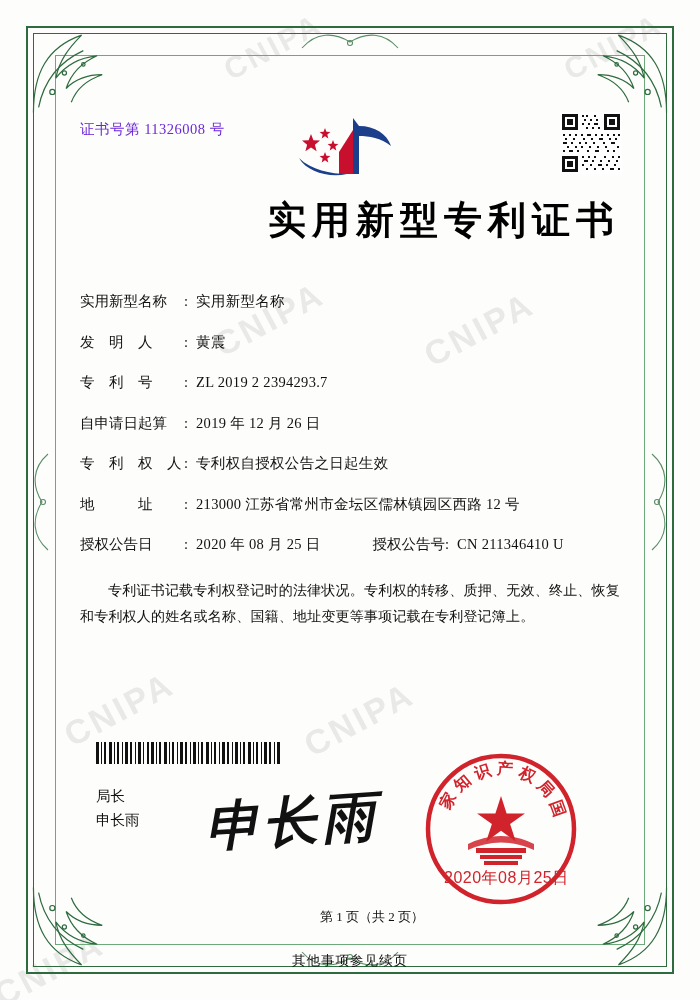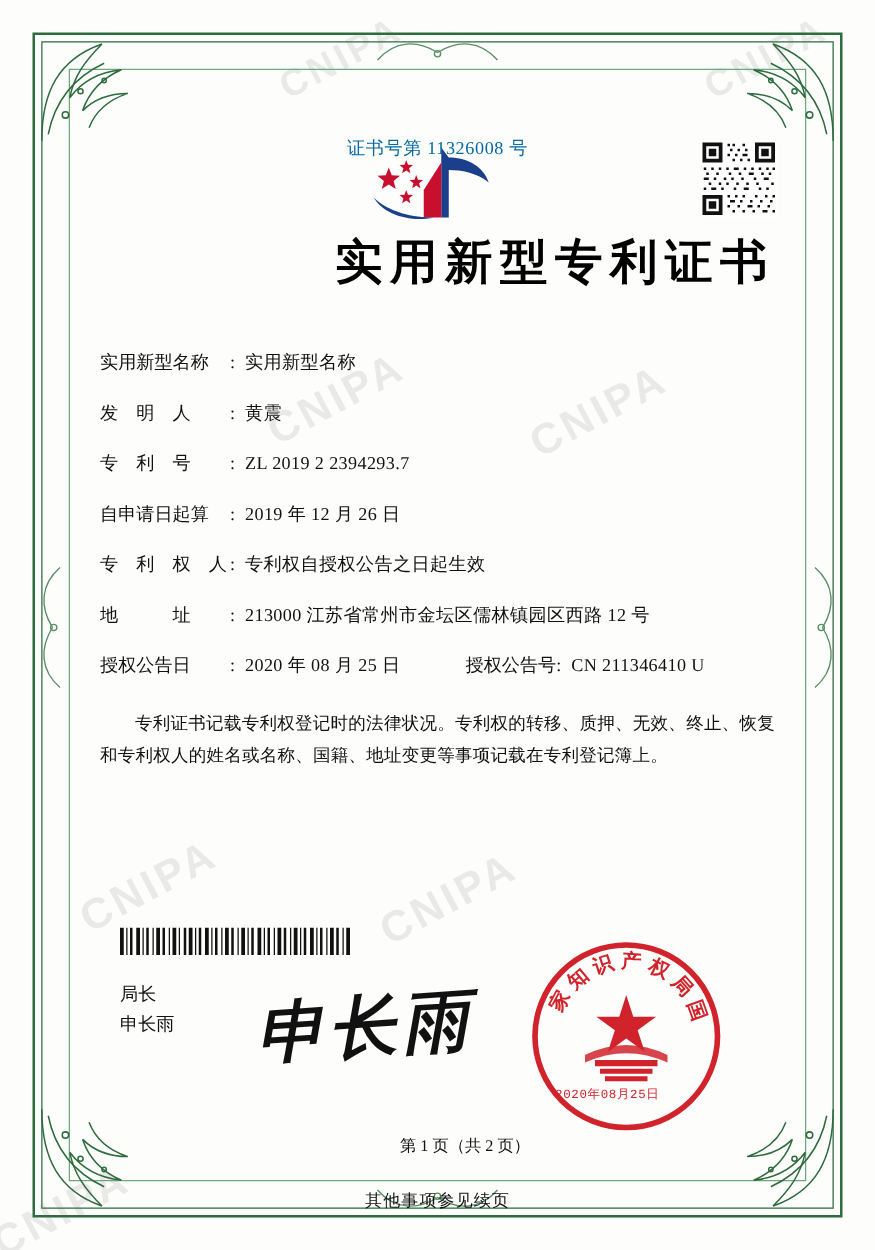--- a/index.html
+++ b/index.html
@@ -83,24 +83,23 @@
   .wm7 { left: 220px; top: 30px;  font-size: 30px; }
 
   
   .content {
     position: absolute;
     left: 80px; top: 100px;
     width: 540px;
   }
   .cert-no {
     font-size: 14.5px;
-    color: #0369a1;
+    color: #6d28d9;
     letter-spacing: .5px;
-    margin-top: 9px;
-    text-align: center;
+    margin-top: 20px;
   }
   .logo {
     position: absolute;
     left: 295px; top: 112px;
     width: 110px; height: 70px;
   }
   .qr {
     position: absolute;
     right: 78px; top: 112px;
     width: 62px; height: 62px;
@@ -181,24 +180,24 @@
   
   .seal {
     position: absolute;
     left: 424px; top: 752px;
     width: 154px; height: 154px;
   }
   .seal svg { display:block; }
   .seal-date {
     position: absolute;
     left: 444px; top: 868px;
-    font-size: 10px;
+    font-size: 16px;
     color: #d0232b;
     letter-spacing: .5px;
-    font-family: Liberation Mono, monospace;
+    font-family: Liberation Sans, sans-serif;
     text-align: right;
   }
 
   .page-no {
     position: absolute;
     left: 0; right: 0;
     top: 908px;
     text-align: center;
     font-size: 13px;
     color: #111;

